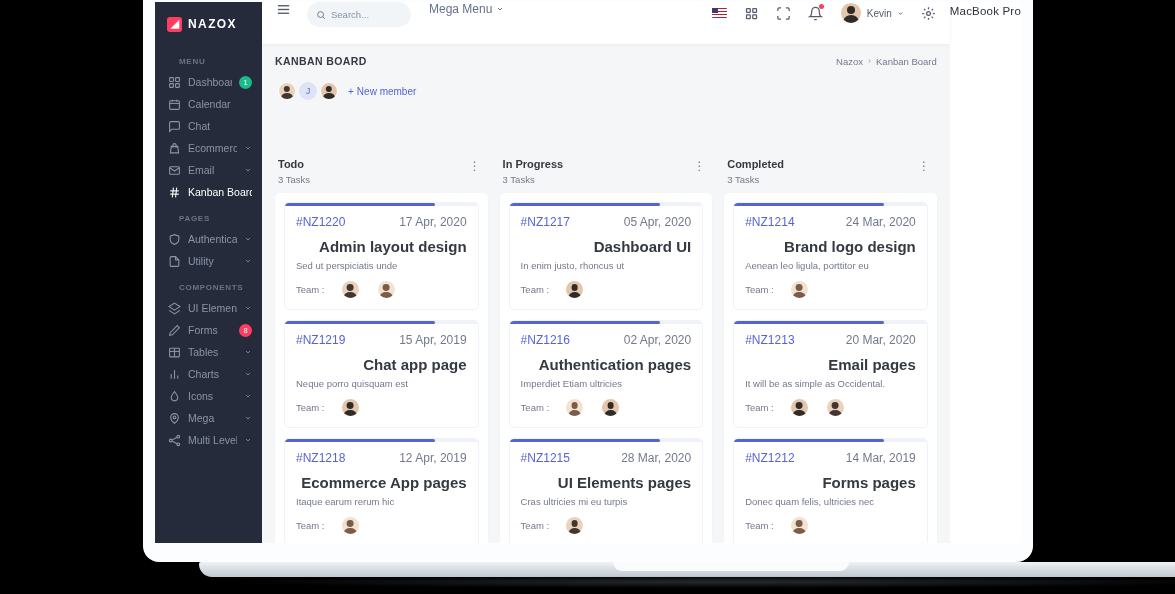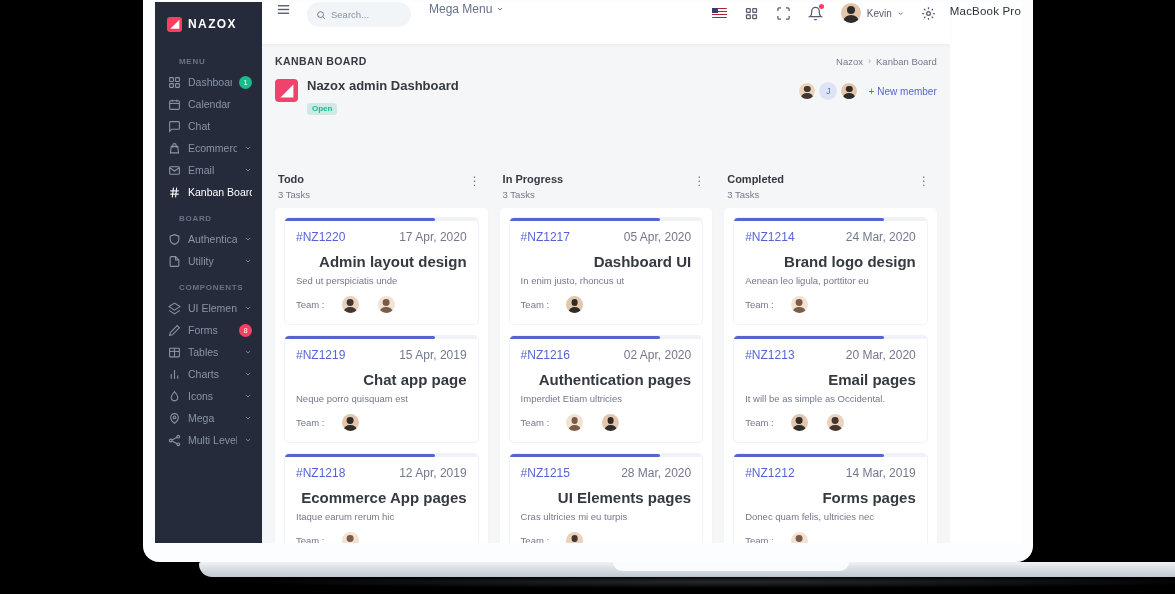--- a/index.html
+++ b/index.html
@@ -251,21 +251,21 @@
             <svg viewBox="0 0 24 24" fill="none" stroke="currentColor" stroke-width="2">
               <line x1="4" y1="9" x2="20" y2="9"></line>
               <line x1="4" y1="15" x2="20" y2="15"></line>
               <line x1="10" y1="3" x2="8" y2="21"></line>
               <line x1="16" y1="3" x2="14" y2="21"></line>
             </svg>
           </span>
         <span class="lbl">Kanban Board</span>
       </div>
 
-      <div class="nav-label">BOARD</div>
+      <div class="nav-label">PAGES</div>
 
       <div class="nav-item">
         <span class="nicon">
             <svg viewBox="0 0 24 24" fill="none" stroke="currentColor" stroke-width="2">
               <path d="M12 3l8 3v5c0 5-3.5 8.5-8 10-4.5-1.5-8-5-8-10V6z"></path>
             </svg>
           </span>
         <span class="lbl">Authentication</span>
         <span class="chev">
             <svg viewBox="0 0 24 24" fill="none" stroke="currentColor" stroke-width="3">
@@ -457,27 +457,20 @@
         <div class="page-head">
           <span class="page-title">KANBAN BOARD</span>
           <span class="breadcrumb">
             <span class="bc-link">Nazox</span>
             <span class="bc-sep">›</span>
             <span>Kanban Board</span>
           </span>
         </div>
 
         <div class="project-row">
-          <div class="project-left">
-            <span class="proj-logo"></span>
-            <div>
-              <div class="proj-name">Nazox admin Dashboard</div>
-              <span class="badge-open">Open</span>
-            </div>
-          </div>
           <div class="project-right">
             <div class="hdr-avatars">
               <span class="avatar av1"></span>
               <span class="avatar-initial">J</span>
               <span class="avatar av3"></span>
             </div>
             <span class="new-member">
               <span>+</span>
               <span>New member</span>
             </span>

